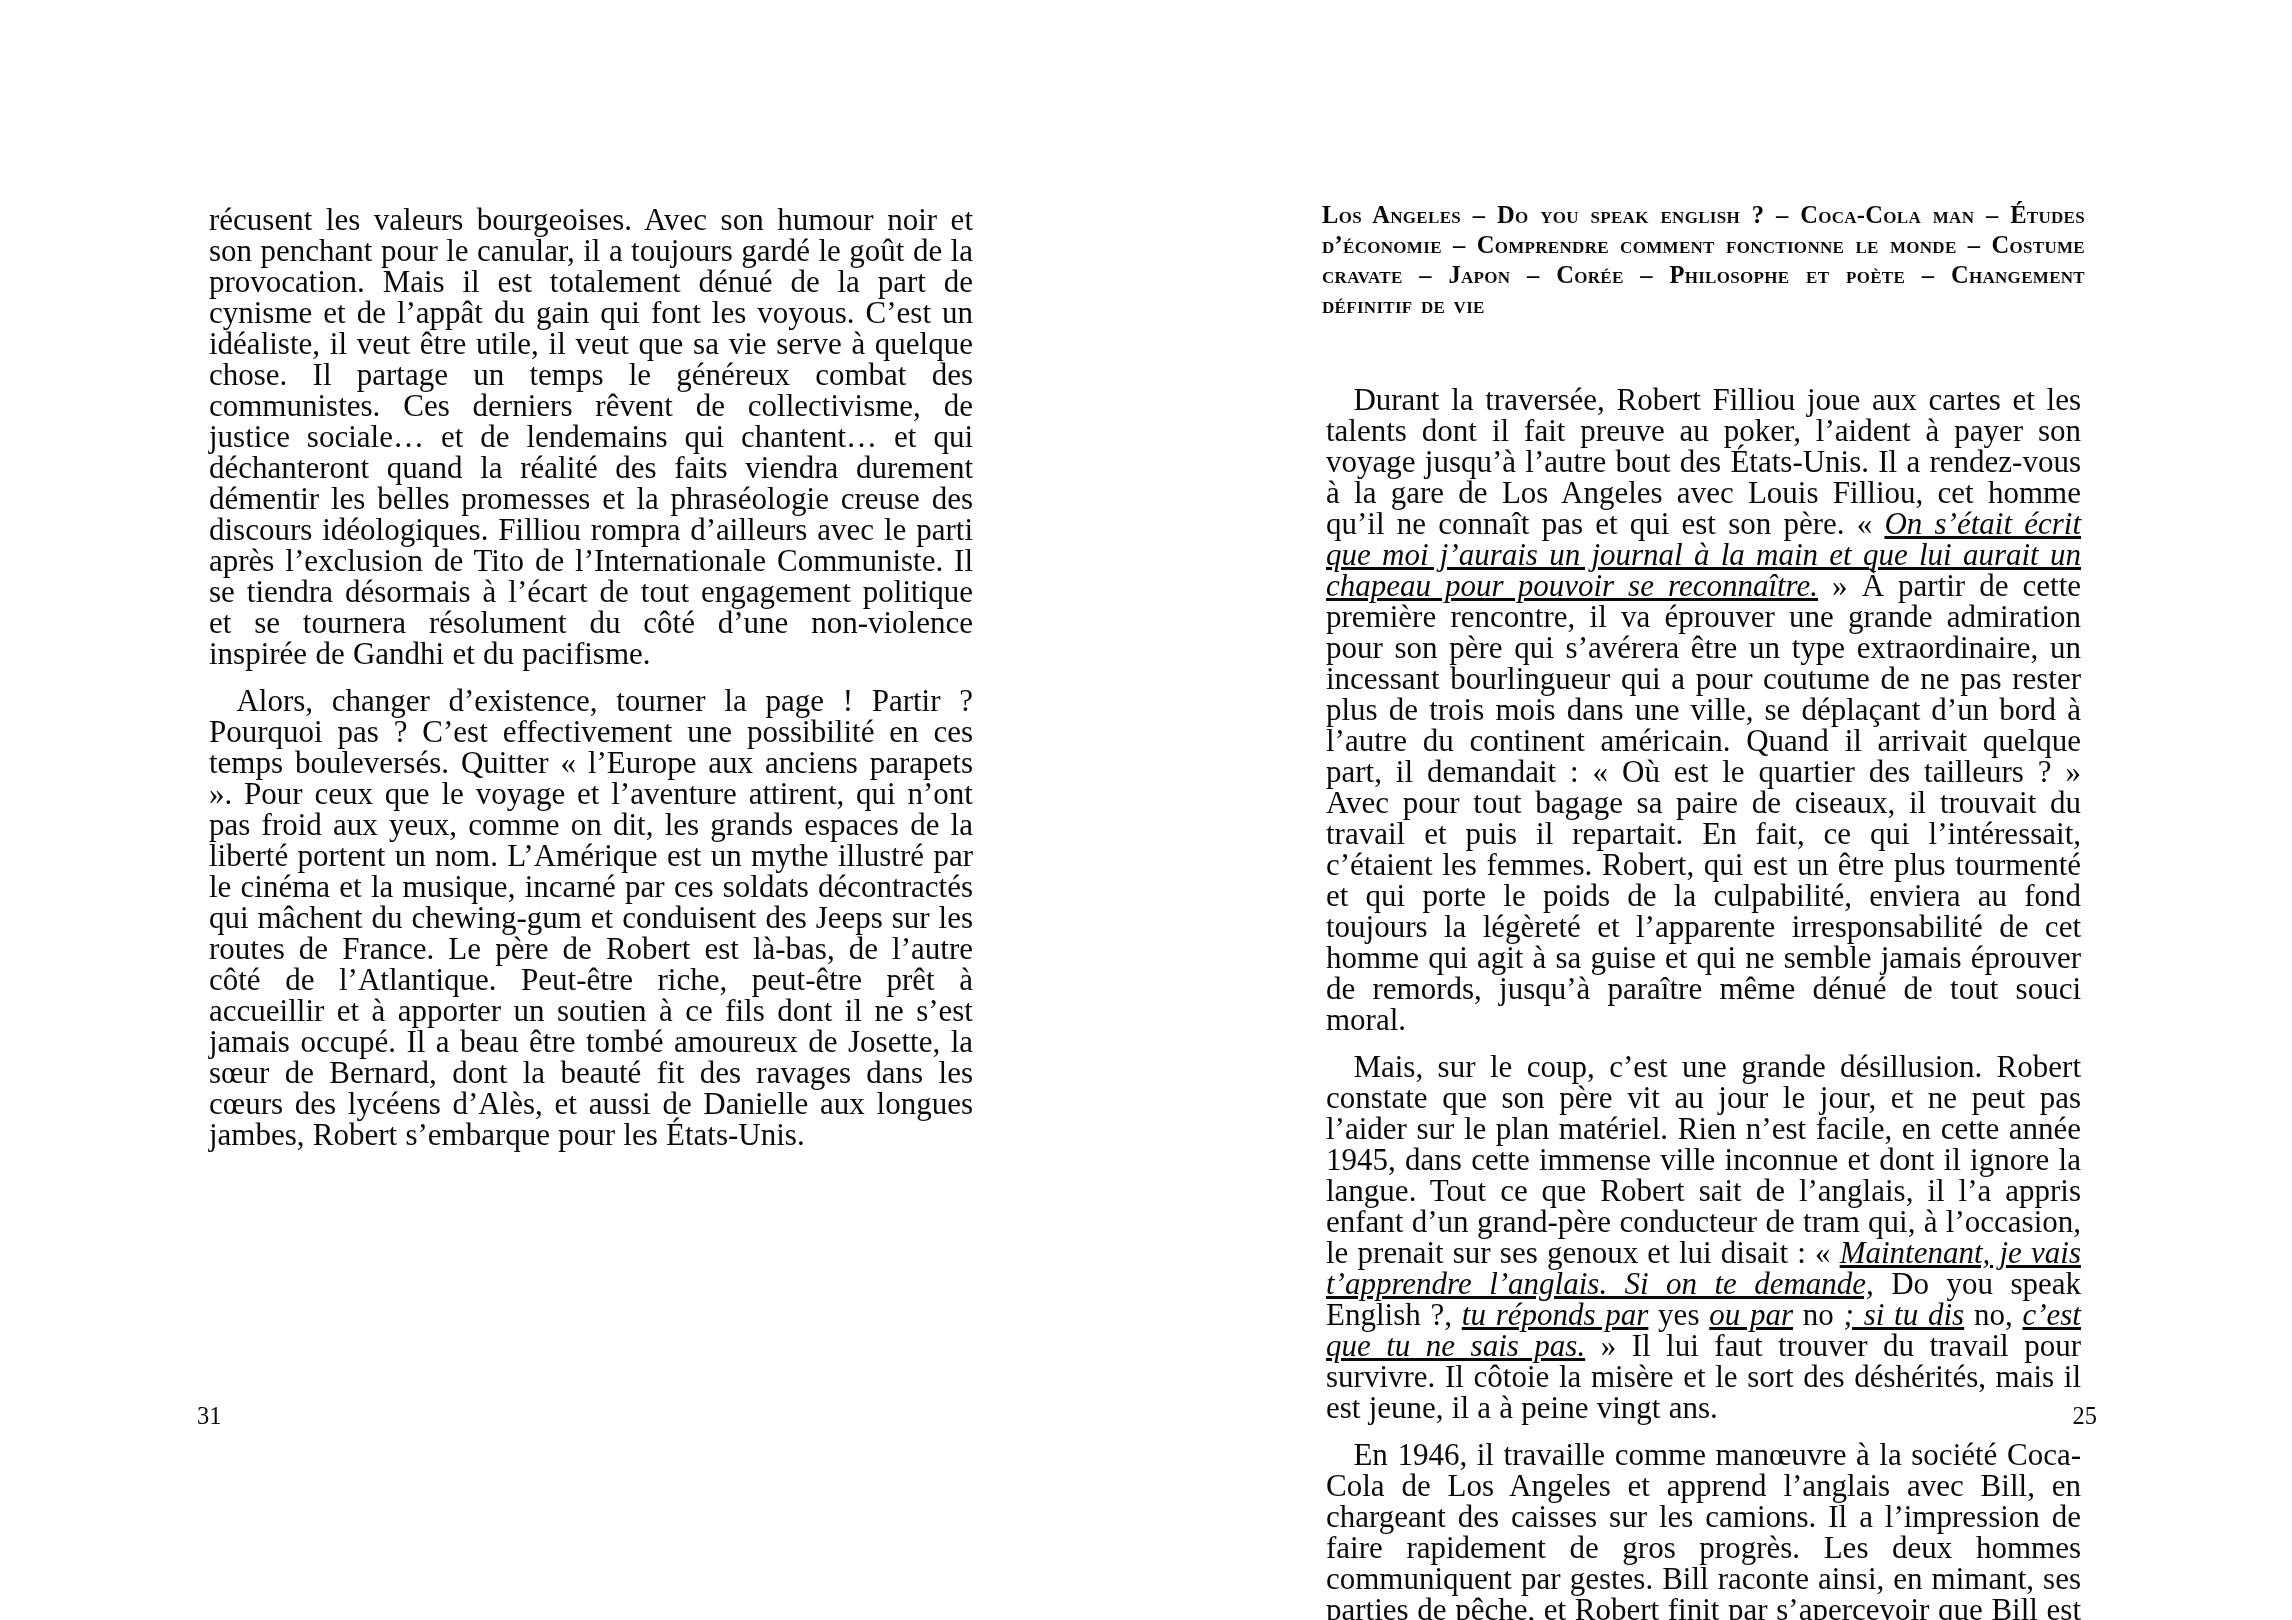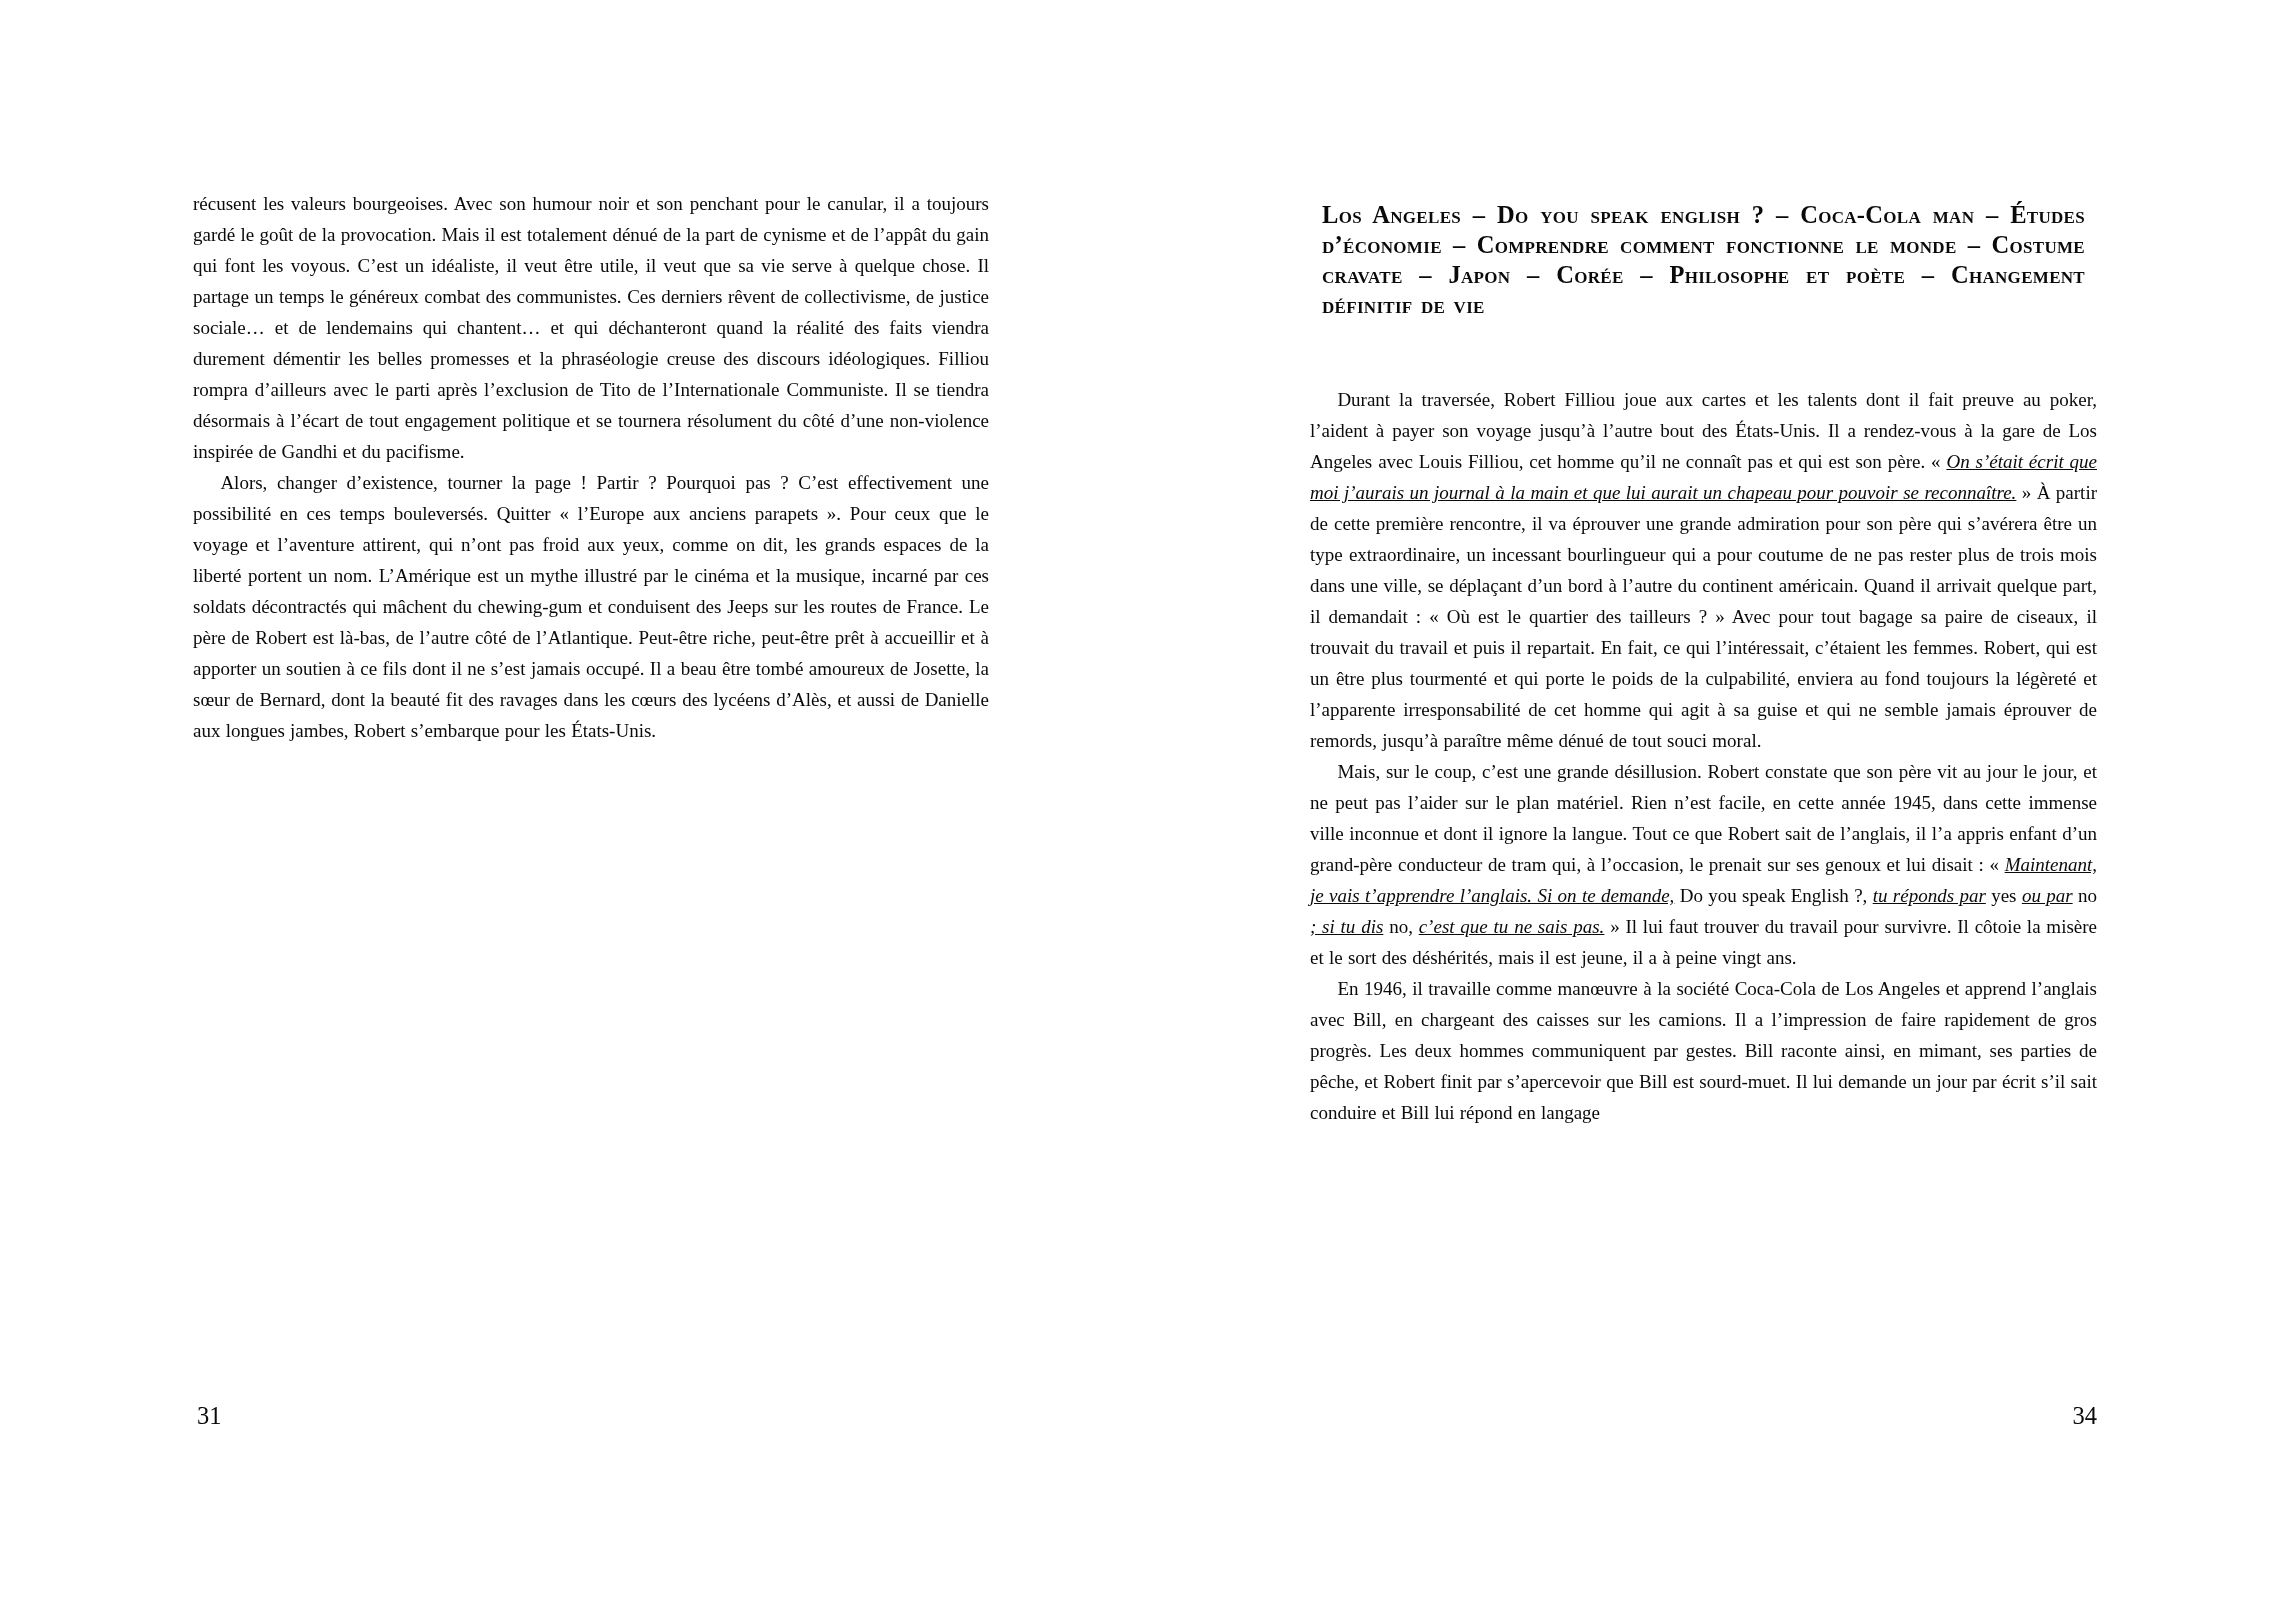--- a/index.html
+++ b/index.html
@@ -17,22 +17,22 @@
     overflow: hidden;
   }
   .page {
     position: absolute;
     top: 188px;
   }
   .page-left  { left: 193px;  width: 796px; }
   .page-right { left: 1310px; width: 787px; }
 
   .text-block p.para {
-    margin: 0;
-    font-size: 19px;
+    margin: 16px;
+    font-size: 31px;
     line-height: 31px;
     text-align: justify;
     word-spacing: 0.5px;
   }
   .text-block p.para.indent { text-indent: 27.4px; }
   .text-block em { font-style: italic; text-decoration: underline; }
 
   .chapter-heading {
     margin: 12px;
     font-size: 24.5px;
@@ -67,17 +67,17 @@
     <div class="folio folio-left">31</div>
   </section>
 
   <section class="page page-right">
     <h2 class="chapter-heading">Los Angeles – Do you speak english ? – Coca-Cola man – Études d’économie – Comprendre comment fonctionne le monde – Costume cravate – Japon – Corée – Philosophe et poète – Changement définitif de vie</h2>
     <div class="text-block right-body">
         <p class="para indent"><span>Durant la traversée, Robert Filliou joue aux cartes et les talents dont il fait preuve au poker, l’aident à payer son voyage jusqu’à l’autre bout des États-Unis. Il a rendez-vous à la gare de Los Angeles avec Louis Filliou, cet homme qu’il ne connaît pas et qui est son père. « </span><em>On s’était écrit que moi j’aurais un journal à la main et que lui aurait un chapeau pour pouvoir se reconnaître.</em><span> » À partir de cette première rencontre, il va éprouver une grande admiration pour son père qui s’avérera être un type extraordinaire, un incessant bourlingueur qui a pour coutume de ne pas rester plus de trois mois dans une ville, se déplaçant d’un bord à l’autre du continent américain. Quand il arrivait quelque part, il demandait : « Où est le quartier des tailleurs ? » Avec pour tout bagage sa paire de ciseaux, il trouvait du travail et puis il repartait. En fait, ce qui l’intéressait, c’étaient les femmes. Robert, qui est un être plus tourmenté et qui porte le poids de la culpabilité, enviera au fond toujours la légèreté et l’apparente irresponsabilité de cet homme qui agit à sa guise et qui ne semble jamais éprouver de remords, jusqu’à paraître même dénué de tout souci moral.</span></p>
         <p class="para indent"><span>Mais, sur le coup, c’est une grande désillusion. Robert constate que son père vit au jour le jour, et ne peut pas l’aider sur le plan matériel. Rien n’est facile, en cette année 1945, dans cette immense ville inconnue et dont il ignore la langue. Tout ce que Robert sait de l’anglais, il l’a appris enfant d’un grand-père conducteur de tram qui, à l’occasion, le prenait sur ses genoux et lui disait : « </span><em>Maintenant, je vais t’apprendre l’anglais. Si on te demande,</em><span> Do you speak English ?, </span><em>tu réponds par</em><span> yes </span><em>ou par</em><span> no </span><em>; si tu dis</em><span> no, </span><em>c’est que tu ne sais pas.</em><span> » Il lui faut trouver du travail pour survivre. Il côtoie la misère et le sort des déshérités, mais il est jeune, il a à peine vingt ans.</span></p>
         <p class="para indent"><span>En 1946, il travaille comme manœuvre à la société Coca-Cola de Los Angeles et apprend l’anglais avec Bill, en chargeant des caisses sur les camions. Il a l’impression de faire rapidement de gros progrès. Les deux hommes communiquent par gestes. Bill raconte ainsi, en mimant, ses parties de pêche, et Robert finit par s’apercevoir que Bill est sourd-muet. Il lui demande un jour par écrit s’il sait conduire et Bill lui répond en langage</span></p>
       </div>
-    <div class="folio folio-right">34</div>
+    <div class="folio folio-right">25</div>
   </section>
 
 </div>
 
 
 </body></html>

